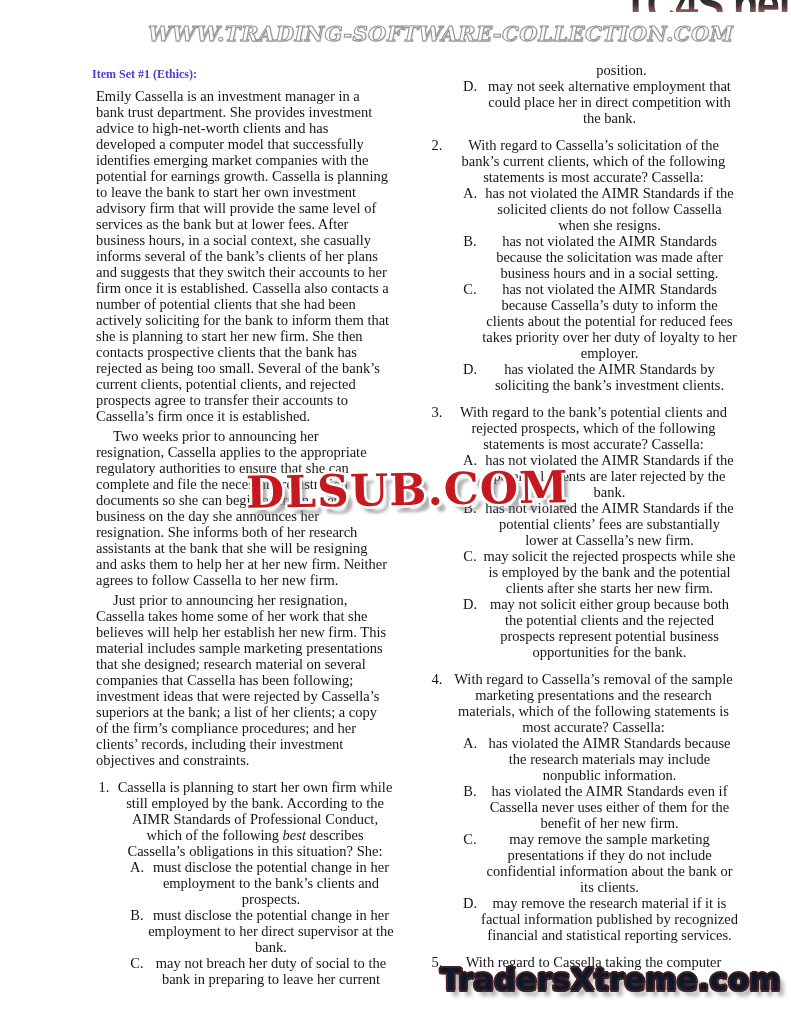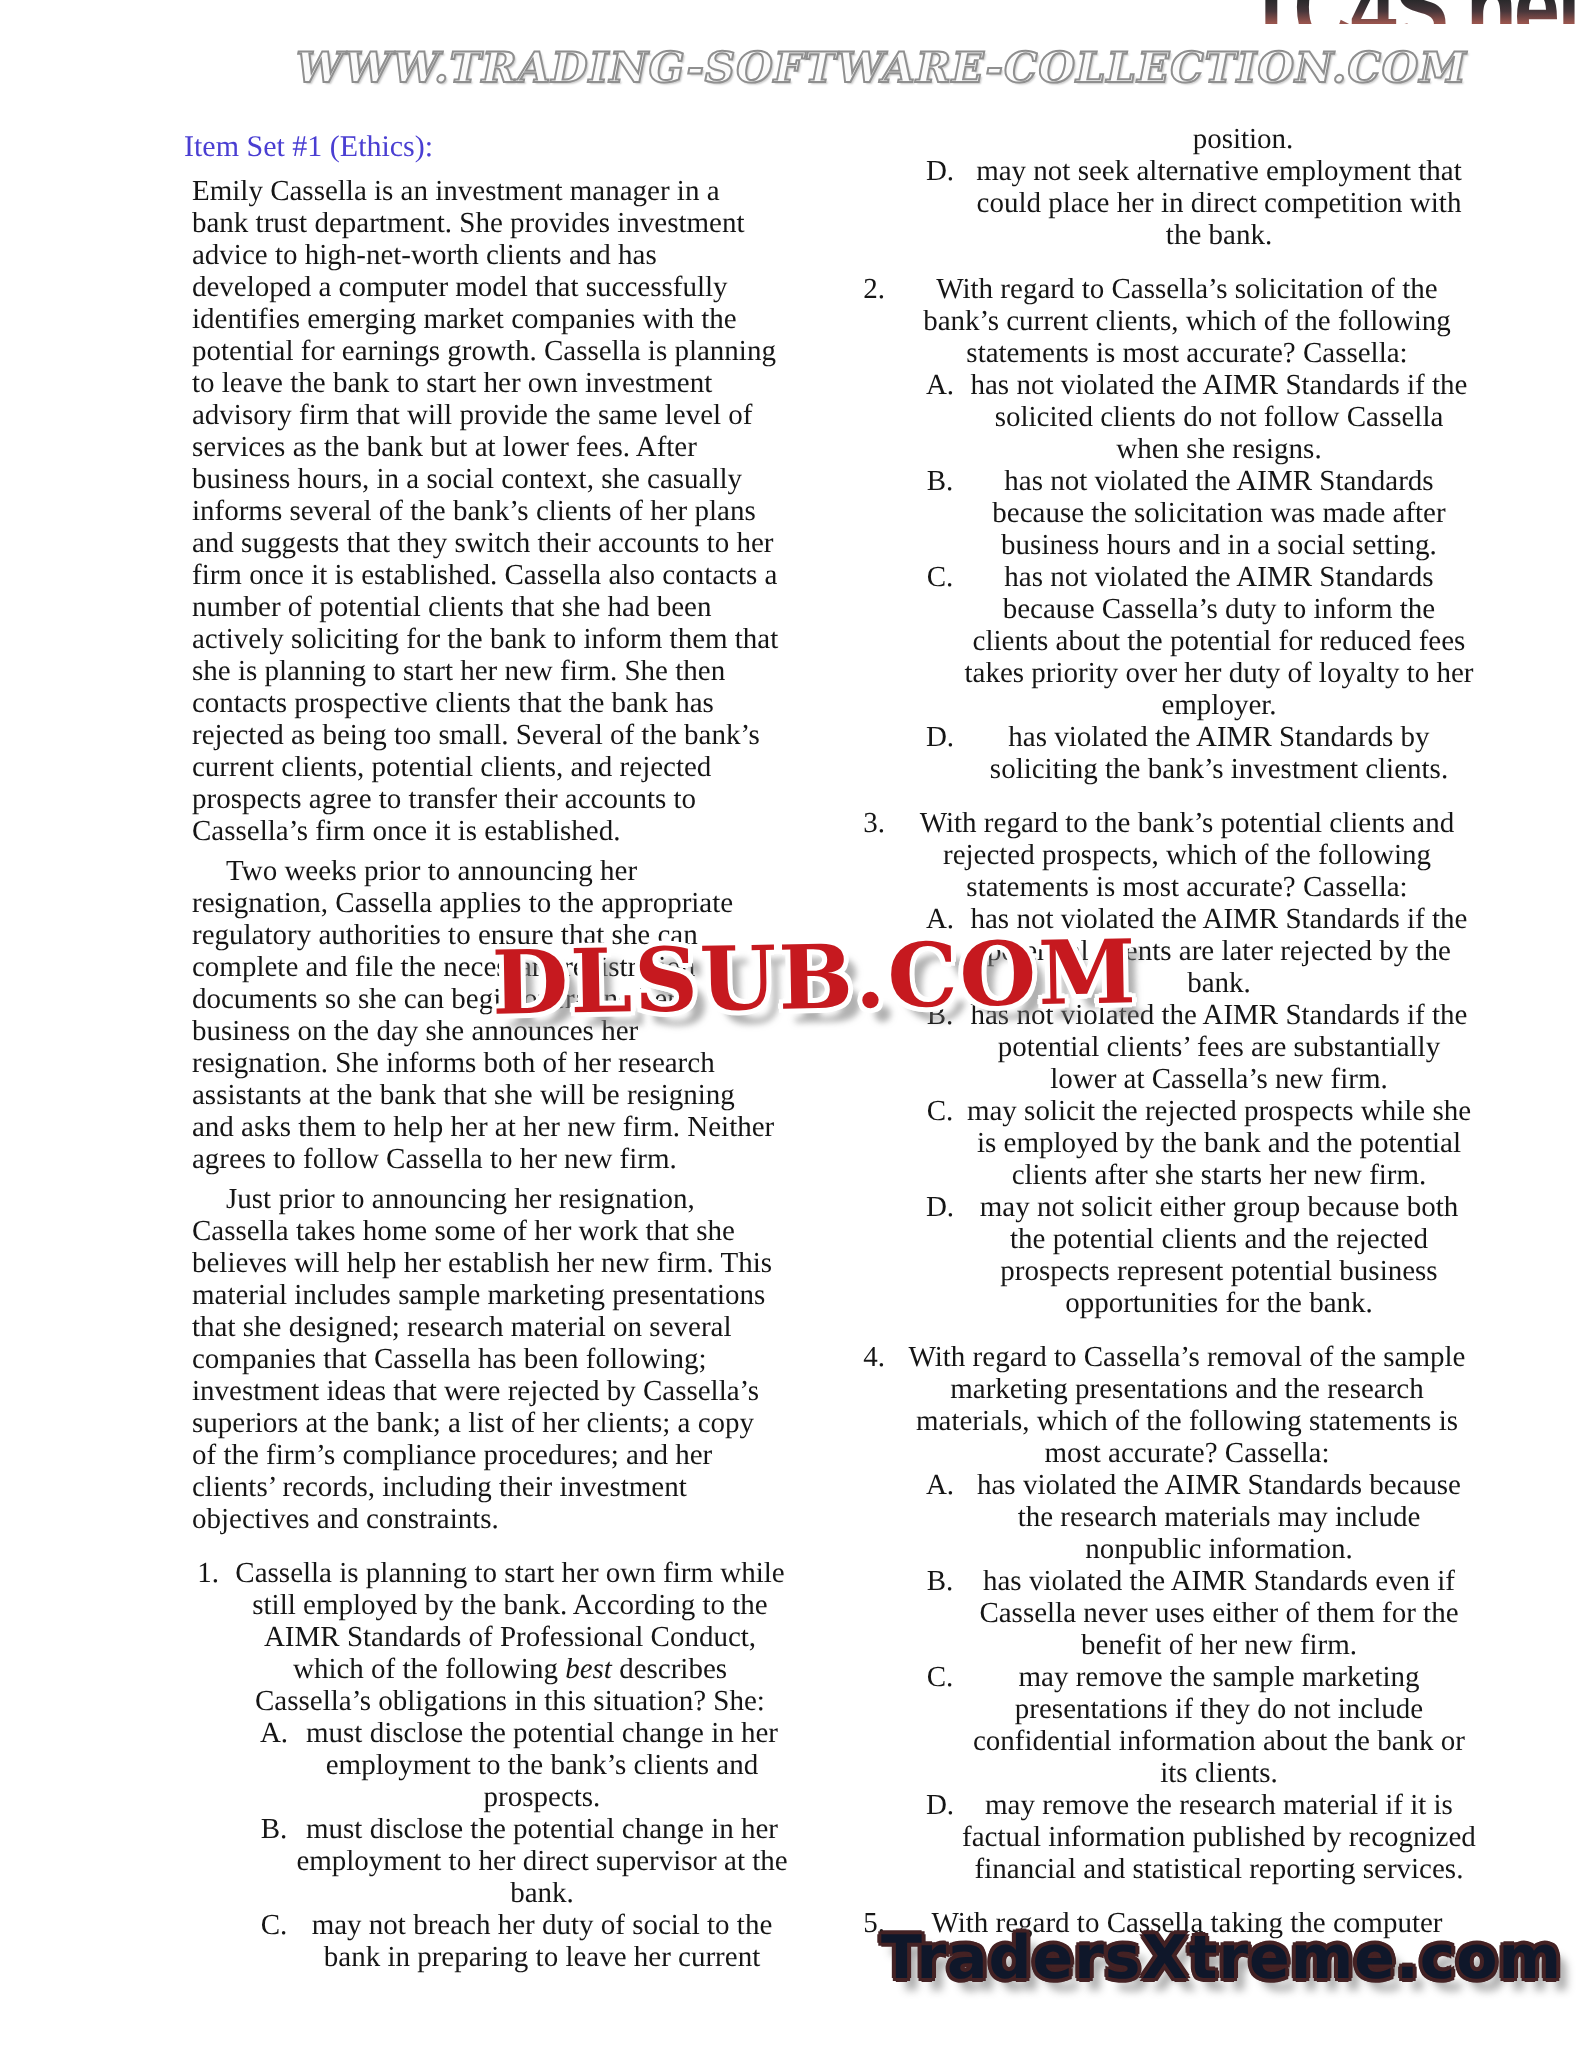--- a/index.html
+++ b/index.html
@@ -46,21 +46,21 @@
     text-shadow:
       2px 0 0 #442224, -2px 0 0 #442224, 0 2px 0 #442224, 0 -2px 0 #442224,
       1.5px 1.5px 0 #442224, -1.5px 1.5px 0 #442224, 1.5px -1.5px 0 #442224, -1.5px -1.5px 0 #442224,
       5px 6px 4px rgba(150,150,150,0.85);
   }
 
   
   .col-left  { position:absolute; left:92px;  top:64px; width:302px; }
   .col-right { position:absolute; left:425px; top:62px; width:313px; }
 
-  .heading { color:#4a3ed2; font-weight:normal; font-size:15px; line-height:20px; margin:0; }
+  .heading { color:#4a3ed2; font-weight:bold; font-size:12px; line-height:20px; margin:0; }
   p { margin:4px; }
   .indent { text-indent:17px; }
   .it { font-style:italic; }
 
   .question { display:flex; margin-top:11px;text-align:center; }
   .question.first { margin-top:0; }
   .qnum { width:24px; flex:none; }
   .qbody { flex:1; min-width:0; }
   .option { display:flex; margin-left:10px; }
   .letter { width:22px; flex:none; }

